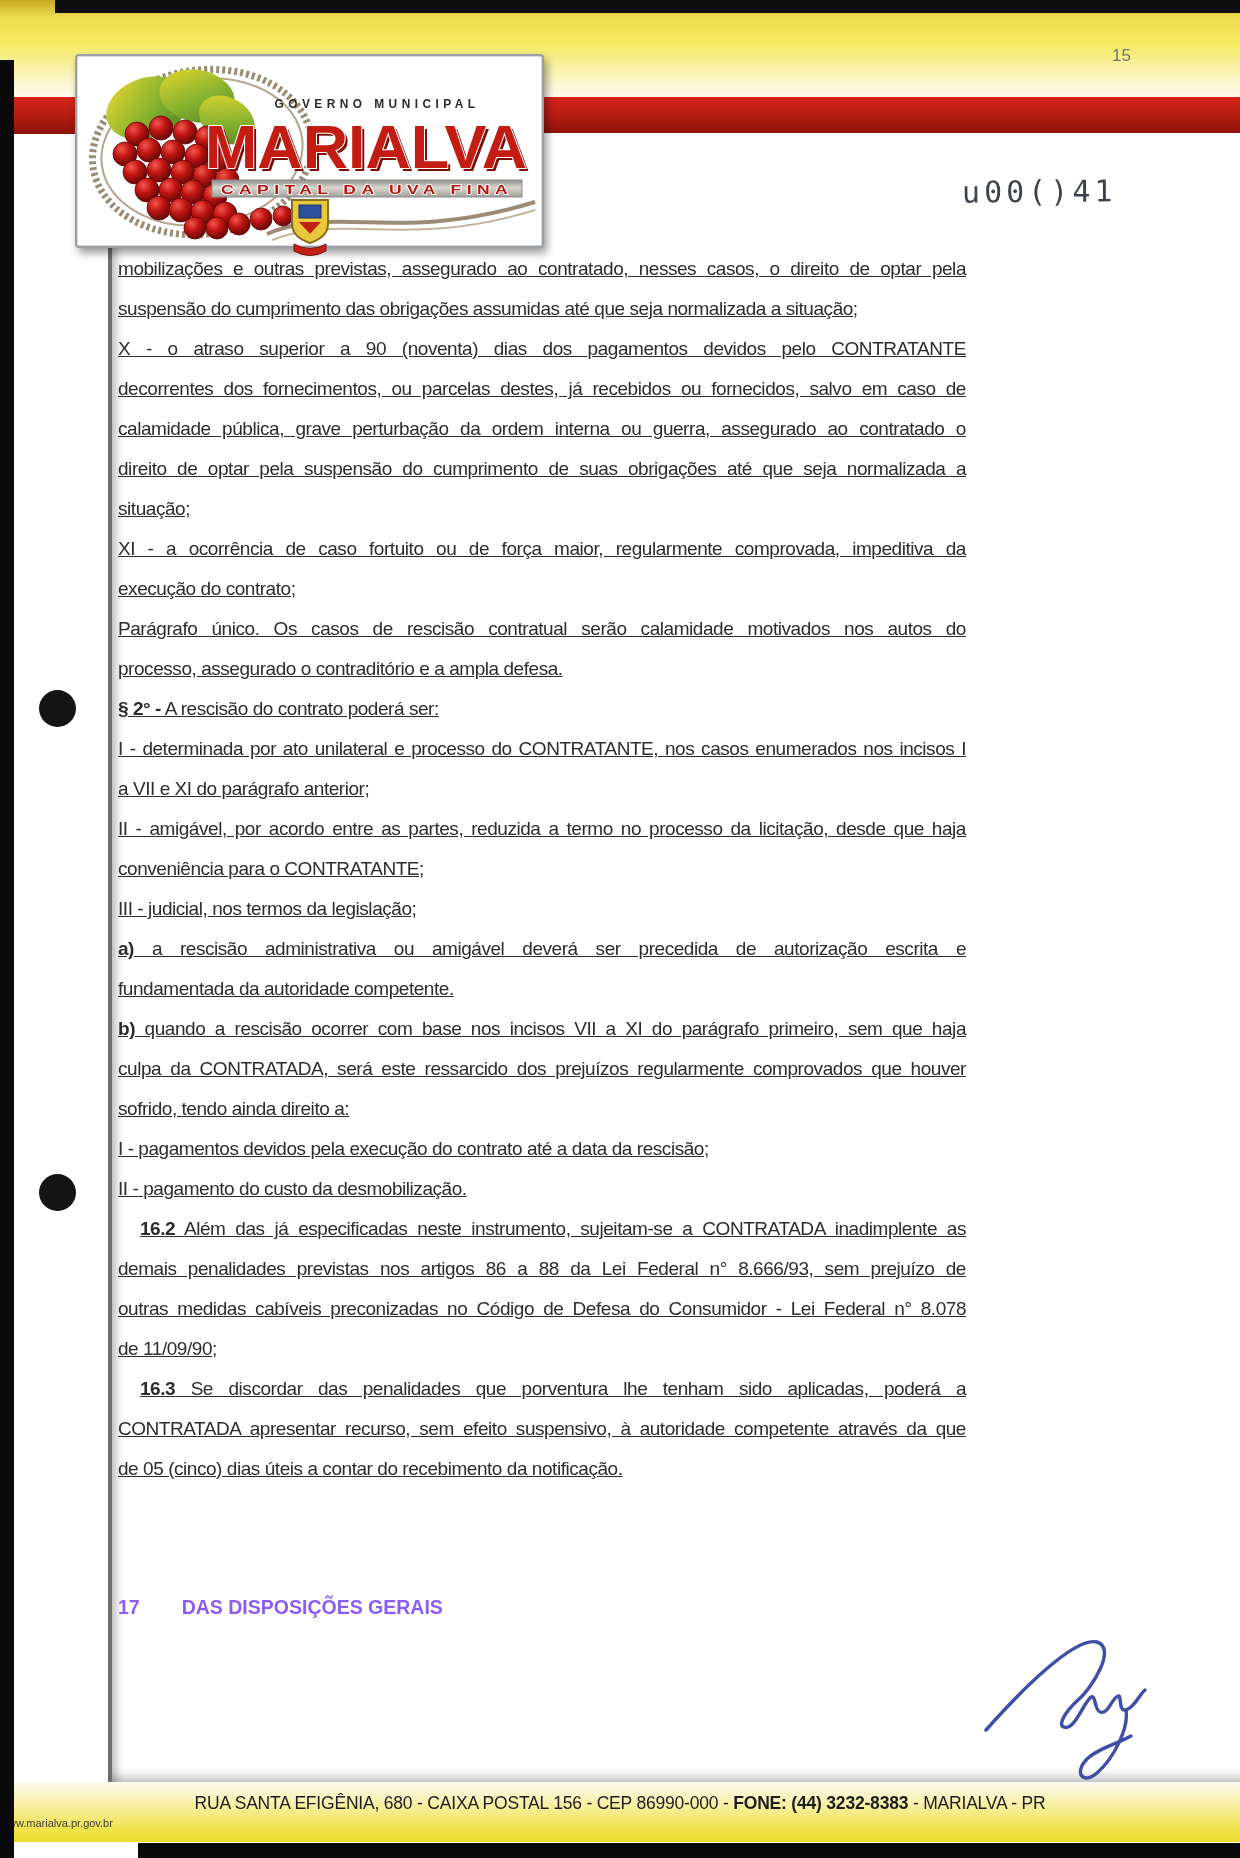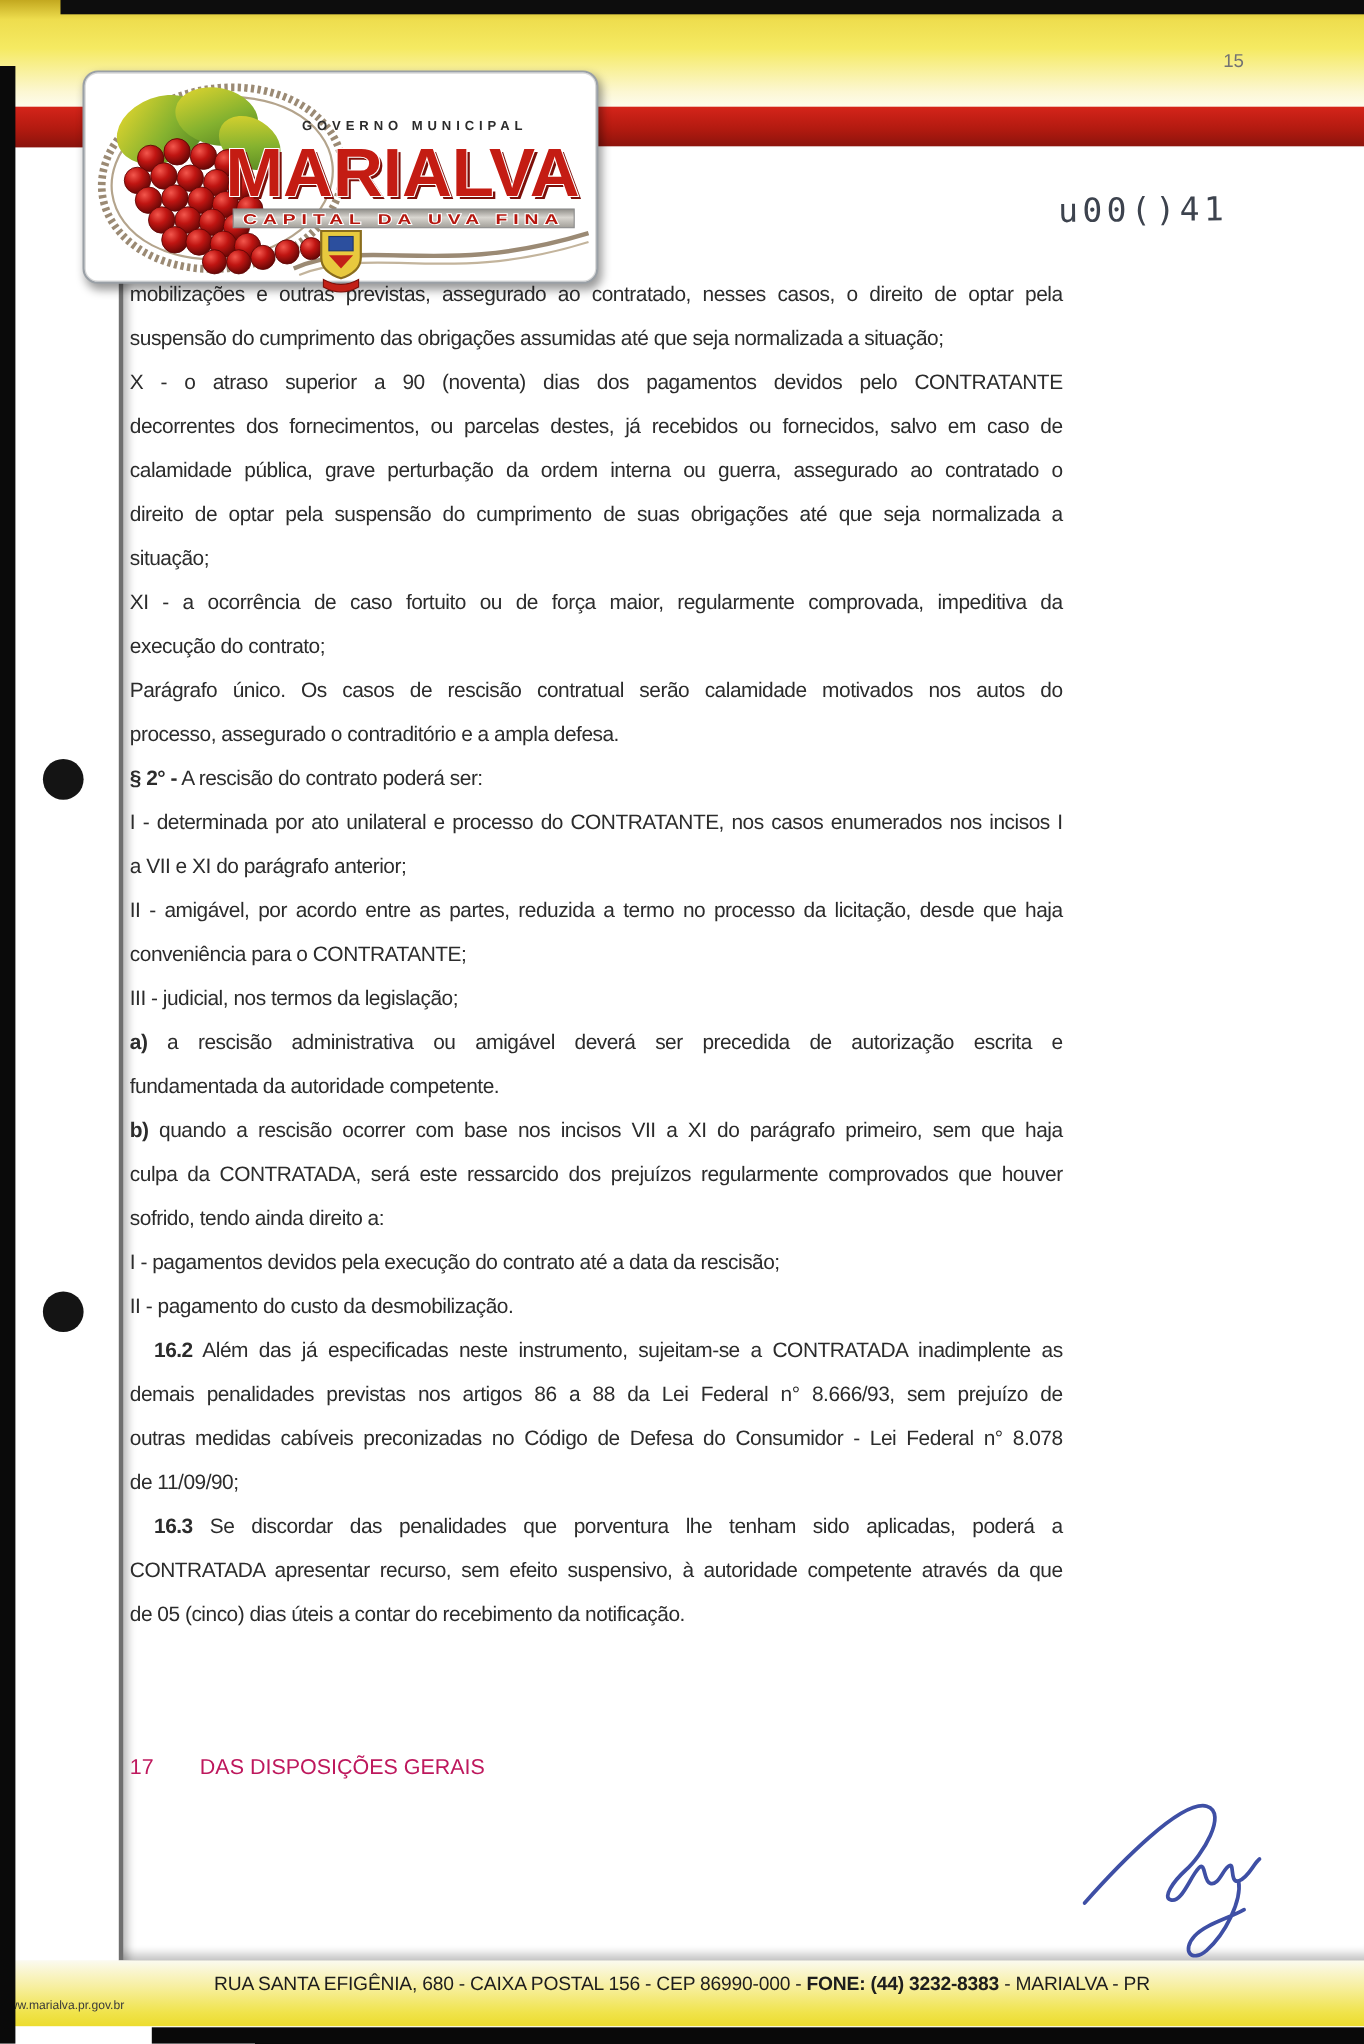--- a/index.html
+++ b/index.html
@@ -21,38 +21,38 @@
   #page-scan{left:108px;top:133px;width:1128px;height:1649px;background:#fff;
     border-left:4px solid #6f6f6f;border-right:2px solid #d9e1ec;border-bottom:9px solid #575757;
     box-shadow:inset 10px 0 8px -6px rgba(0,0,0,.28), inset 0 -14px 8px -8px rgba(0,0,0,.22);
     z-index:2;}
   #left-edge{left:0;top:60px;width:14px;height:1798px;background:#0a0a0a;z-index:5;}
   .hole{width:37px;height:37px;border-radius:50%;background:#141414;z-index:6;}
   #hole1{left:39px;top:690px;}
   #hole2{left:39px;top:1174px;}
 
   
-  #logo-box{left:75px;top:64px;width:465px;height:190px;background:#fff;
-    border:2px solid #9aa0a6;border-radius:14px;
+  #logo-box{left:75px;top:54px;width:465px;height:190px;background:#fff;
+    border:2px solid #9aa0a6;border-radius:4px;
     box-shadow:3px 5px 9px rgba(0,0,0,.40), inset 0 0 0 1px #d9d9d9;z-index:7;}
   #logo-box svg{display:block;}
 
   
   #stamp{left:962px;top:174px;font-family:"DejaVu Sans Mono",monospace;font-size:30px;
     color:#3d434e;letter-spacing:4px;transform:rotate(-.6deg);z-index:4;}
 
   
   #body-text{left:118px;top:249px;width:848px;font-size:19px;line-height:40px;
-    letter-spacing:-.45px;color:#2c2c2c;z-index:4;}
+    letter-spacing:-.45px;color:#2c2c2c;z-index:4;text-decoration:underline;}
   .bline{height:40px;}
   .bline.just{text-align:justify;text-align-last:justify;}
   .bline.ind{text-indent:22px;}
   .bp{font-weight:bold;}
 
-  #heading{left:118px;top:1596px;font-size:19.5px;font-weight:normal;color:#be185d;z-index:4;}
+  #heading{left:118px;top:1596px;font-size:19.5px;font-weight:bold;color:#8b5cf6;z-index:4;}
   #heading .sec-title{margin-left:42px;}
 
   
   #signature{left:978px;top:1632px;z-index:6;}
 
   
   #footer-band{left:0;top:1782px;width:1240px;height:60px;
     background:linear-gradient(180deg,#fbfaf1 0%,#f7efa0 40%,#f0e34a 80%,#ecdc2e 100%);z-index:3;}
   #footer-address{text-align:center;font-size:17.5px;color:#1d1d1d;margin-top:11px;letter-spacing:-.2px;}
   #footer-site{text-align:left;font-size:11px;color:#3a3a3a;margin-top:3px;}

